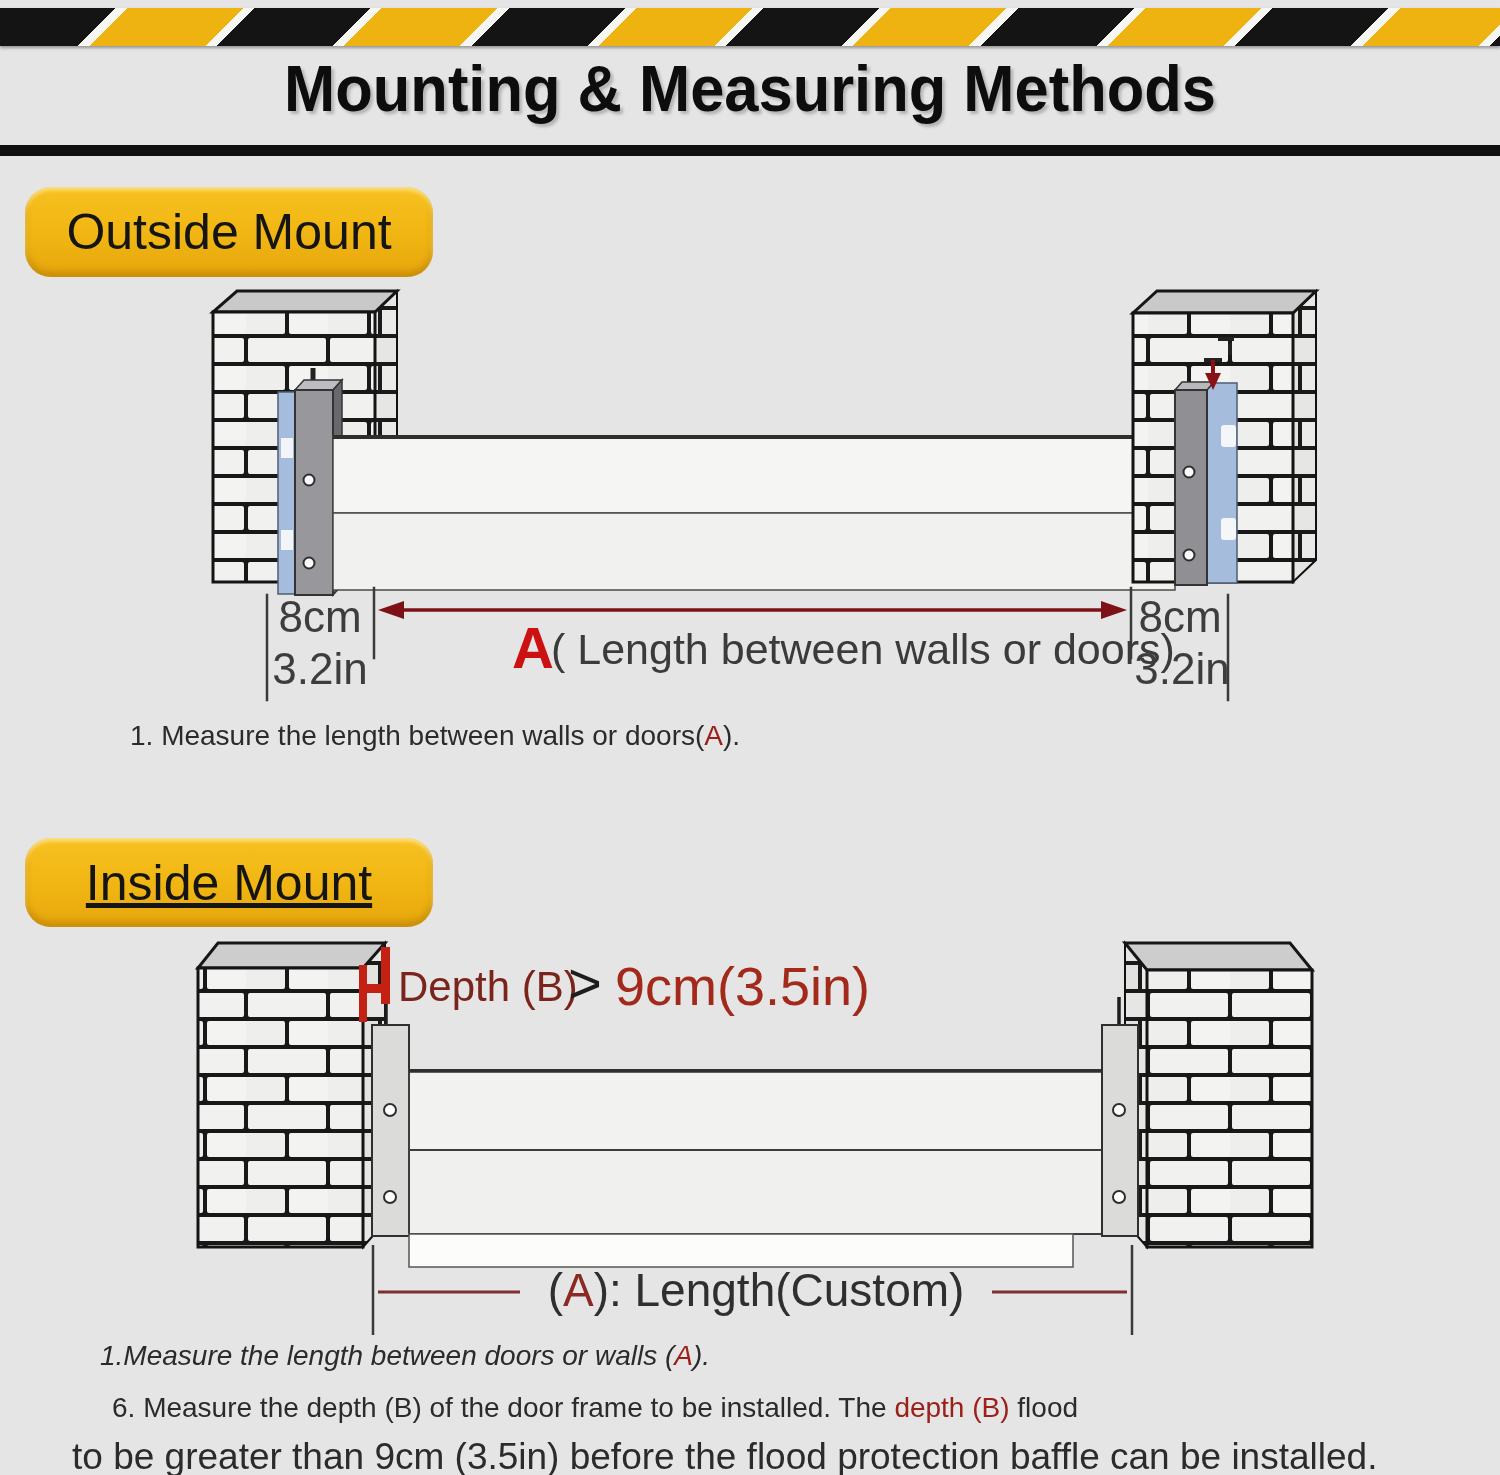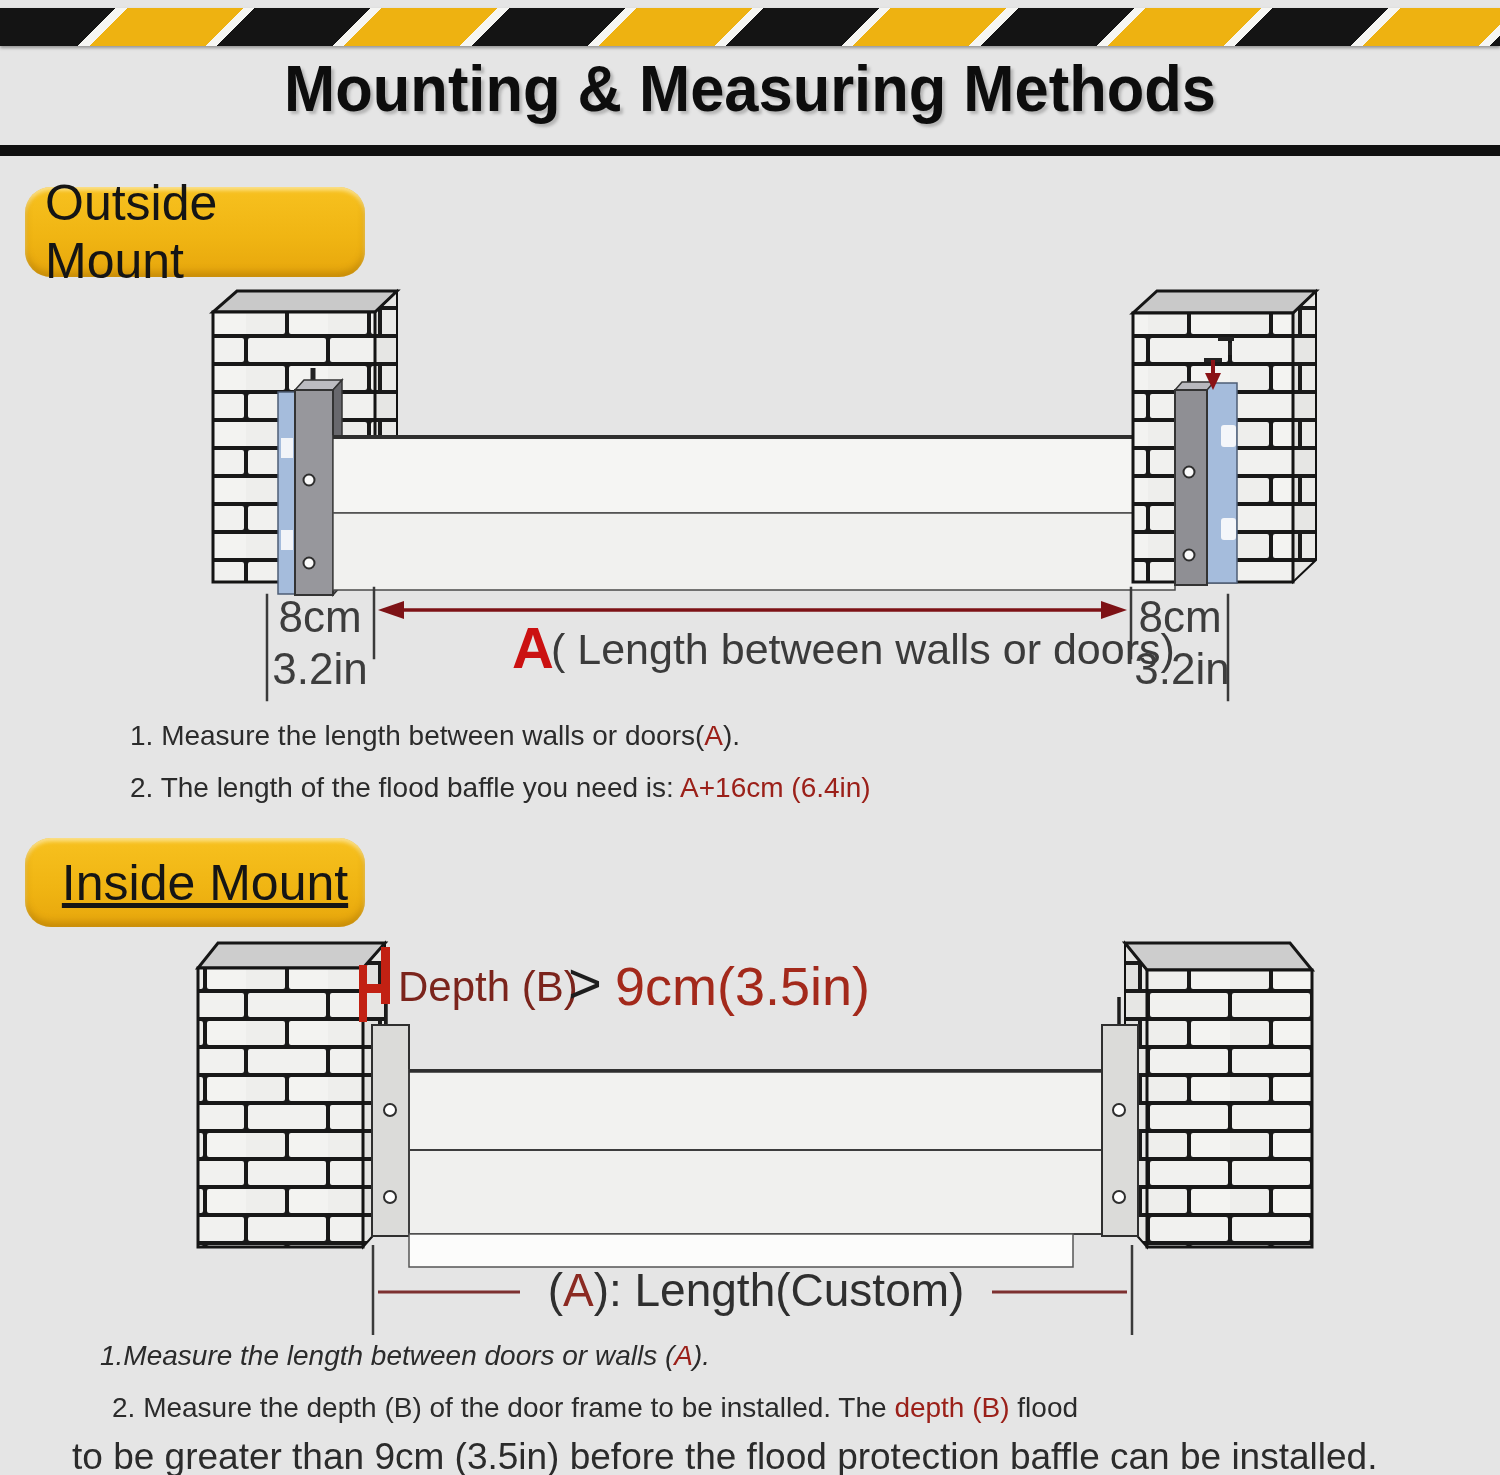--- a/index.html
+++ b/index.html
@@ -10,25 +10,25 @@
   .stripe-band{position:absolute;top:8px;left:0;width:100%;height:38px;
     background:repeating-linear-gradient(135deg,
       #141414 0 82px,#f6f6f3 82px 90px,#eeb211 90px 172px,#f6f6f3 172px 180px);
     box-shadow:0 2px 3px rgba(0,0,0,.35);}
   .main-title{position:absolute;top:52px;left:0;width:100%;text-align:center;
     font-size:64px;font-weight:bold;color:#0d0d0d;
     text-shadow:3px 3px 3px #b5b5b5;transform:scaleX(.96);transform-origin:center;}
   .black-bar{position:absolute;top:145px;left:0;width:100%;height:11px;background:#101010;}
 
   
-  .badge{position:absolute;left:25px;width:320px;height:90px;
+  .badge{position:absolute;left:25px;width:408px;height:90px;
     background:linear-gradient(180deg,#f7c11f 0%,#f0b513 55%,#e7a60c 100%);
     border-radius:26px;display:flex;align-items:center;justify-content:center;
     font-size:50px;color:#151515;
-    box-shadow:inset 0 -5px 7px rgba(150,100,0,.4),inset 0 3px 4px rgba(255,236,170,.85);padding-left:20px;}
+    box-shadow:inset 0 -5px 7px rgba(150,100,0,.4),inset 0 3px 4px rgba(255,236,170,.85);}
   #badge-outside{top:187px;}
   #badge-inside{top:838px;height:89px;text-decoration:underline;}
 
   
   .diagram{position:absolute;left:0;}
   #svg-outside{top:280px;}
   #svg-inside{top:935px;}
   svg text{font-family:"Liberation Sans",sans-serif;}
 
   
@@ -128,21 +128,20 @@
       <text x="320" y="352" font-size="44" fill="#3d3d3d" text-anchor="middle">8cm</text>
       <text x="320" y="404" font-size="44" fill="#3d3d3d" text-anchor="middle">3.2in</text>
       <text x="1180" y="352" font-size="44" fill="#3d3d3d" text-anchor="middle">8cm</text>
       <text x="1182" y="404" font-size="44" fill="#3d3d3d" text-anchor="middle">3.2in</text>
       <text x="512" y="388" font-size="58" font-weight="bold" fill="#cb1111">A</text>
       <text x="551" y="384" font-size="43" fill="#3b3b3b">( Length between walls or doors)</text>
     </g>
   </svg>
 
   <div class="step" id="out-step1"><span>1. Measure the length between walls or doors(</span><span class="red">A</span><span>).</span></div>
-  <div class="step" id="out-step2"><span>2. The length of the flood baffle you need is: </span><span class="red">A+16cm (6.4in)</span></div>
 
   <svg id="svg-inside" class="diagram" width="1500" height="405" viewBox="0 0 1500 405">
     <defs>
       <pattern id="bf2" width="82" height="56" patternUnits="userSpaceOnUse">
         <rect width="82" height="56" fill="#181818"></rect>
         <rect x="2" y="2" width="78" height="24" rx="2" fill="#f1f1ef"></rect>
         <rect x="-39" y="30" width="78" height="24" rx="2" fill="#eeeeec"></rect>
         <rect x="43" y="30" width="78" height="24" rx="2" fill="#f3f3f1"></rect>
       </pattern>
       <pattern id="bs2" width="40" height="56" patternUnits="userSpaceOnUse">
@@ -201,16 +200,16 @@
     <g>
       <line x1="373" y1="310" x2="373" y2="400" stroke="#3a3a3a" stroke-width="2.5"></line>
       <line x1="1132" y1="310" x2="1132" y2="400" stroke="#3a3a3a" stroke-width="2.5"></line>
       <line x1="378" y1="357" x2="520" y2="357" stroke="#7d3030" stroke-width="3"></line>
       <line x1="992" y1="357" x2="1127" y2="357" stroke="#7d3030" stroke-width="3"></line>
       <text x="756" y="371" font-size="46" text-anchor="middle"><tspan fill="#2f2f2f">(</tspan><tspan fill="#8b2a22">A</tspan><tspan fill="#2f2f2f">): Length(Custom)</tspan></text>
     </g>
   </svg>
 
   <div class="step" id="in-step1"><span>1.Measure the length between doors or walls (</span><span class="red">A</span><span>).</span></div>
-  <div class="step" id="in-step2"><span>2. Measure the depth (B) of the door frame to be installed. The </span><span class="red">depth (B)</span><span> flood</span></div>
+  <div class="step" id="in-step2"><span>6. Measure the depth (B) of the door frame to be installed. The </span><span class="red">depth (B)</span><span> flood</span></div>
   <div class="step" id="in-step2b"><span>to be greater than 9cm (3.5in) before the flood protection baffle can be installed.</span></div>
 
 </div>
 
 </body></html>

